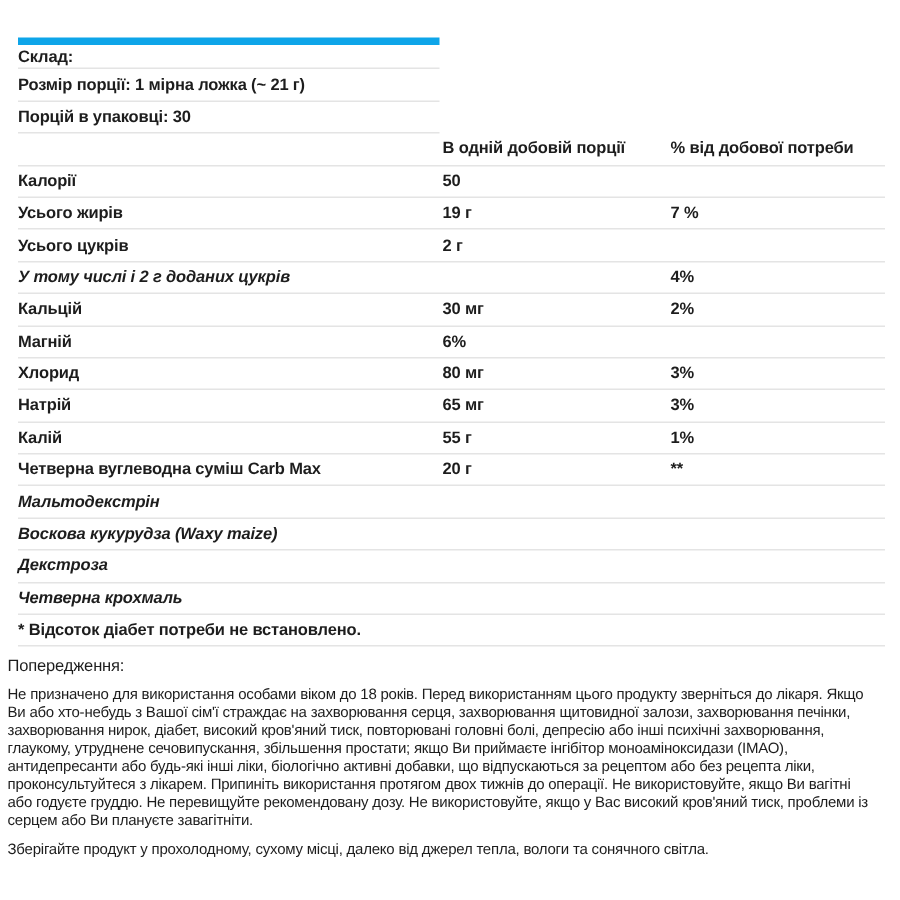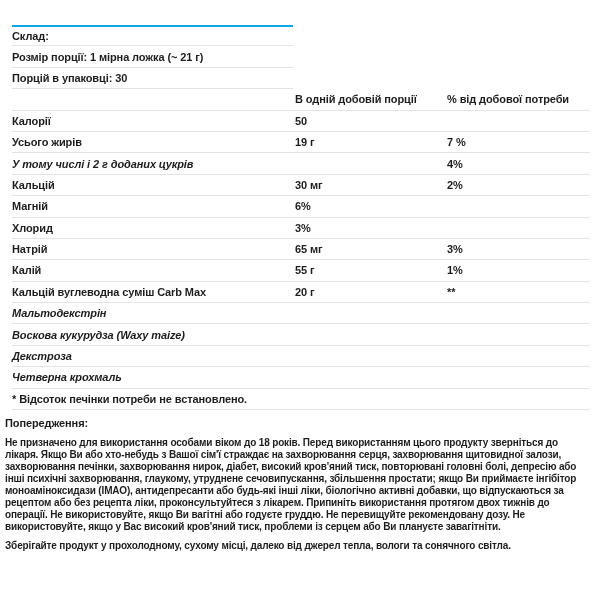--- a/index.html
+++ b/index.html
@@ -31,32 +31,32 @@
     display: flex;
     align-items: center;
     height: 21.4px;
     box-sizing: border-box;
     border-bottom: 1px solid #e4e4e4;
   }
   .info-section .row {
     width: 281px;
   }
   .info-section .row:first-child {
-    border-top: 2px solid #0ea5e9;
+    border-top: 5px solid #0ea5e9;
   }
   .cell { white-space: nowrap; overflow: visible; }
   .cell.label   { width: 283px; flex: 0 0 283px; }
   .cell.amount  { width: 152px; flex: 0 0 152px; }
   .cell.percent { flex: 1; }
   .row.italic .cell.label { font-style: italic; }
   .footnote-row .cell.label { width: auto; flex: 1; }
   
   .warnings {
     margin: 7px 6px 0 5px;
-    font-weight: 700;
+    font-weight: 400;
   }
   .warn-title {
     font-size: 11px;
     letter-spacing: -0.1px;
     margin: 0;
   }
   .warn-body {
     font-size: 10px;
     line-height: 12px;
     letter-spacing: -0.15px;
@@ -98,50 +98,56 @@
         <div class="row">
           <div class="cell label">Калорії</div>
           <div class="cell amount">50</div>
           <div class="cell percent"></div>
         </div>
         <div class="row">
           <div class="cell label">Усього жирів</div>
           <div class="cell amount">19 г</div>
           <div class="cell percent">7 %</div>
         </div>
+        <div class="row">
+          <div class="cell label">Усього цукрів</div>
+          <div class="cell amount">2 г</div>
+          <div class="cell percent"></div>
+        </div>
         <div class="row italic">
           <div class="cell label">У тому числі і 2 г доданих цукрів</div>
           <div class="cell amount"></div>
           <div class="cell percent">4%</div>
         </div>
         <div class="row">
           <div class="cell label">Кальцій</div>
           <div class="cell amount">30 мг</div>
           <div class="cell percent">2%</div>
         </div>
         <div class="row">
           <div class="cell label">Магній</div>
           <div class="cell percent">6%</div>
         </div>
         <div class="row">
           <div class="cell label">Хлорид</div>
+          <div class="cell amount">80 мг</div>
           <div class="cell percent">3%</div>
         </div>
         <div class="row">
           <div class="cell label">Натрій</div>
           <div class="cell amount">65 мг</div>
           <div class="cell percent">3%</div>
         </div>
         <div class="row">
           <div class="cell label">Калій</div>
           <div class="cell amount">55 г</div>
           <div class="cell percent">1%</div>
         </div>
         <div class="row">
-          <div class="cell label">Кальцій вуглеводна суміш Carb Max</div>
+          <div class="cell label">Четверна вуглеводна суміш Carb Max</div>
           <div class="cell amount">20 г</div>
           <div class="cell percent">**</div>
         </div>
         <div class="row italic">
           <div class="cell label">Мальтодекстрін</div>
           <div class="cell amount"></div>
           <div class="cell percent"></div>
         </div>
         <div class="row italic">
           <div class="cell label">Воскова кукурудза (Waxy maize)</div>
@@ -154,21 +160,21 @@
           <div class="cell percent"></div>
         </div>
         <div class="row italic">
           <div class="cell label">Четверна крохмаль</div>
           <div class="cell amount"></div>
           <div class="cell percent"></div>
         </div>
       </div>
 
     <div class="row footnote-row">
-      <div class="cell label">* Відсоток печінки потреби не встановлено.</div>
+      <div class="cell label">* Відсоток діабет потреби не встановлено.</div>
     </div>
 
   </div>
 
   <div class="warnings">
     <p class="warn-title">Попередження:</p>
     <p class="warn-body">Не призначено для використання особами віком до 18 років. Перед використанням цього продукту зверніться до лікаря. Якщо Ви або хто-небудь з Вашої сім'ї страждає на захворювання серця, захворювання щитовидної залози, захворювання печінки, захворювання нирок, діабет, високий кров'яний тиск, повторювані головні болі, депресію або інші психічні захворювання, глаукому, утруднене сечовипускання, збільшення простати; якщо Ви приймаєте інгібітор моноаміноксидази (ІМАО), антидепресанти або будь-які інші ліки, біологічно активні добавки, що відпускаються за рецептом або без рецепта ліки, проконсультуйтеся з лікарем. Припиніть використання протягом двох тижнів до операції. Не використовуйте, якщо Ви вагітні або годуєте груддю. Не перевищуйте рекомендовану дозу. Не використовуйте, якщо у Вас високий кров'яний тиск, проблеми із серцем або Ви плануєте завагітніти.</p>
     <p class="warn-storage">Зберігайте продукт у прохолодному, сухому місці, далеко від джерел тепла, вологи та сонячного світла.</p>
   </div>
 

